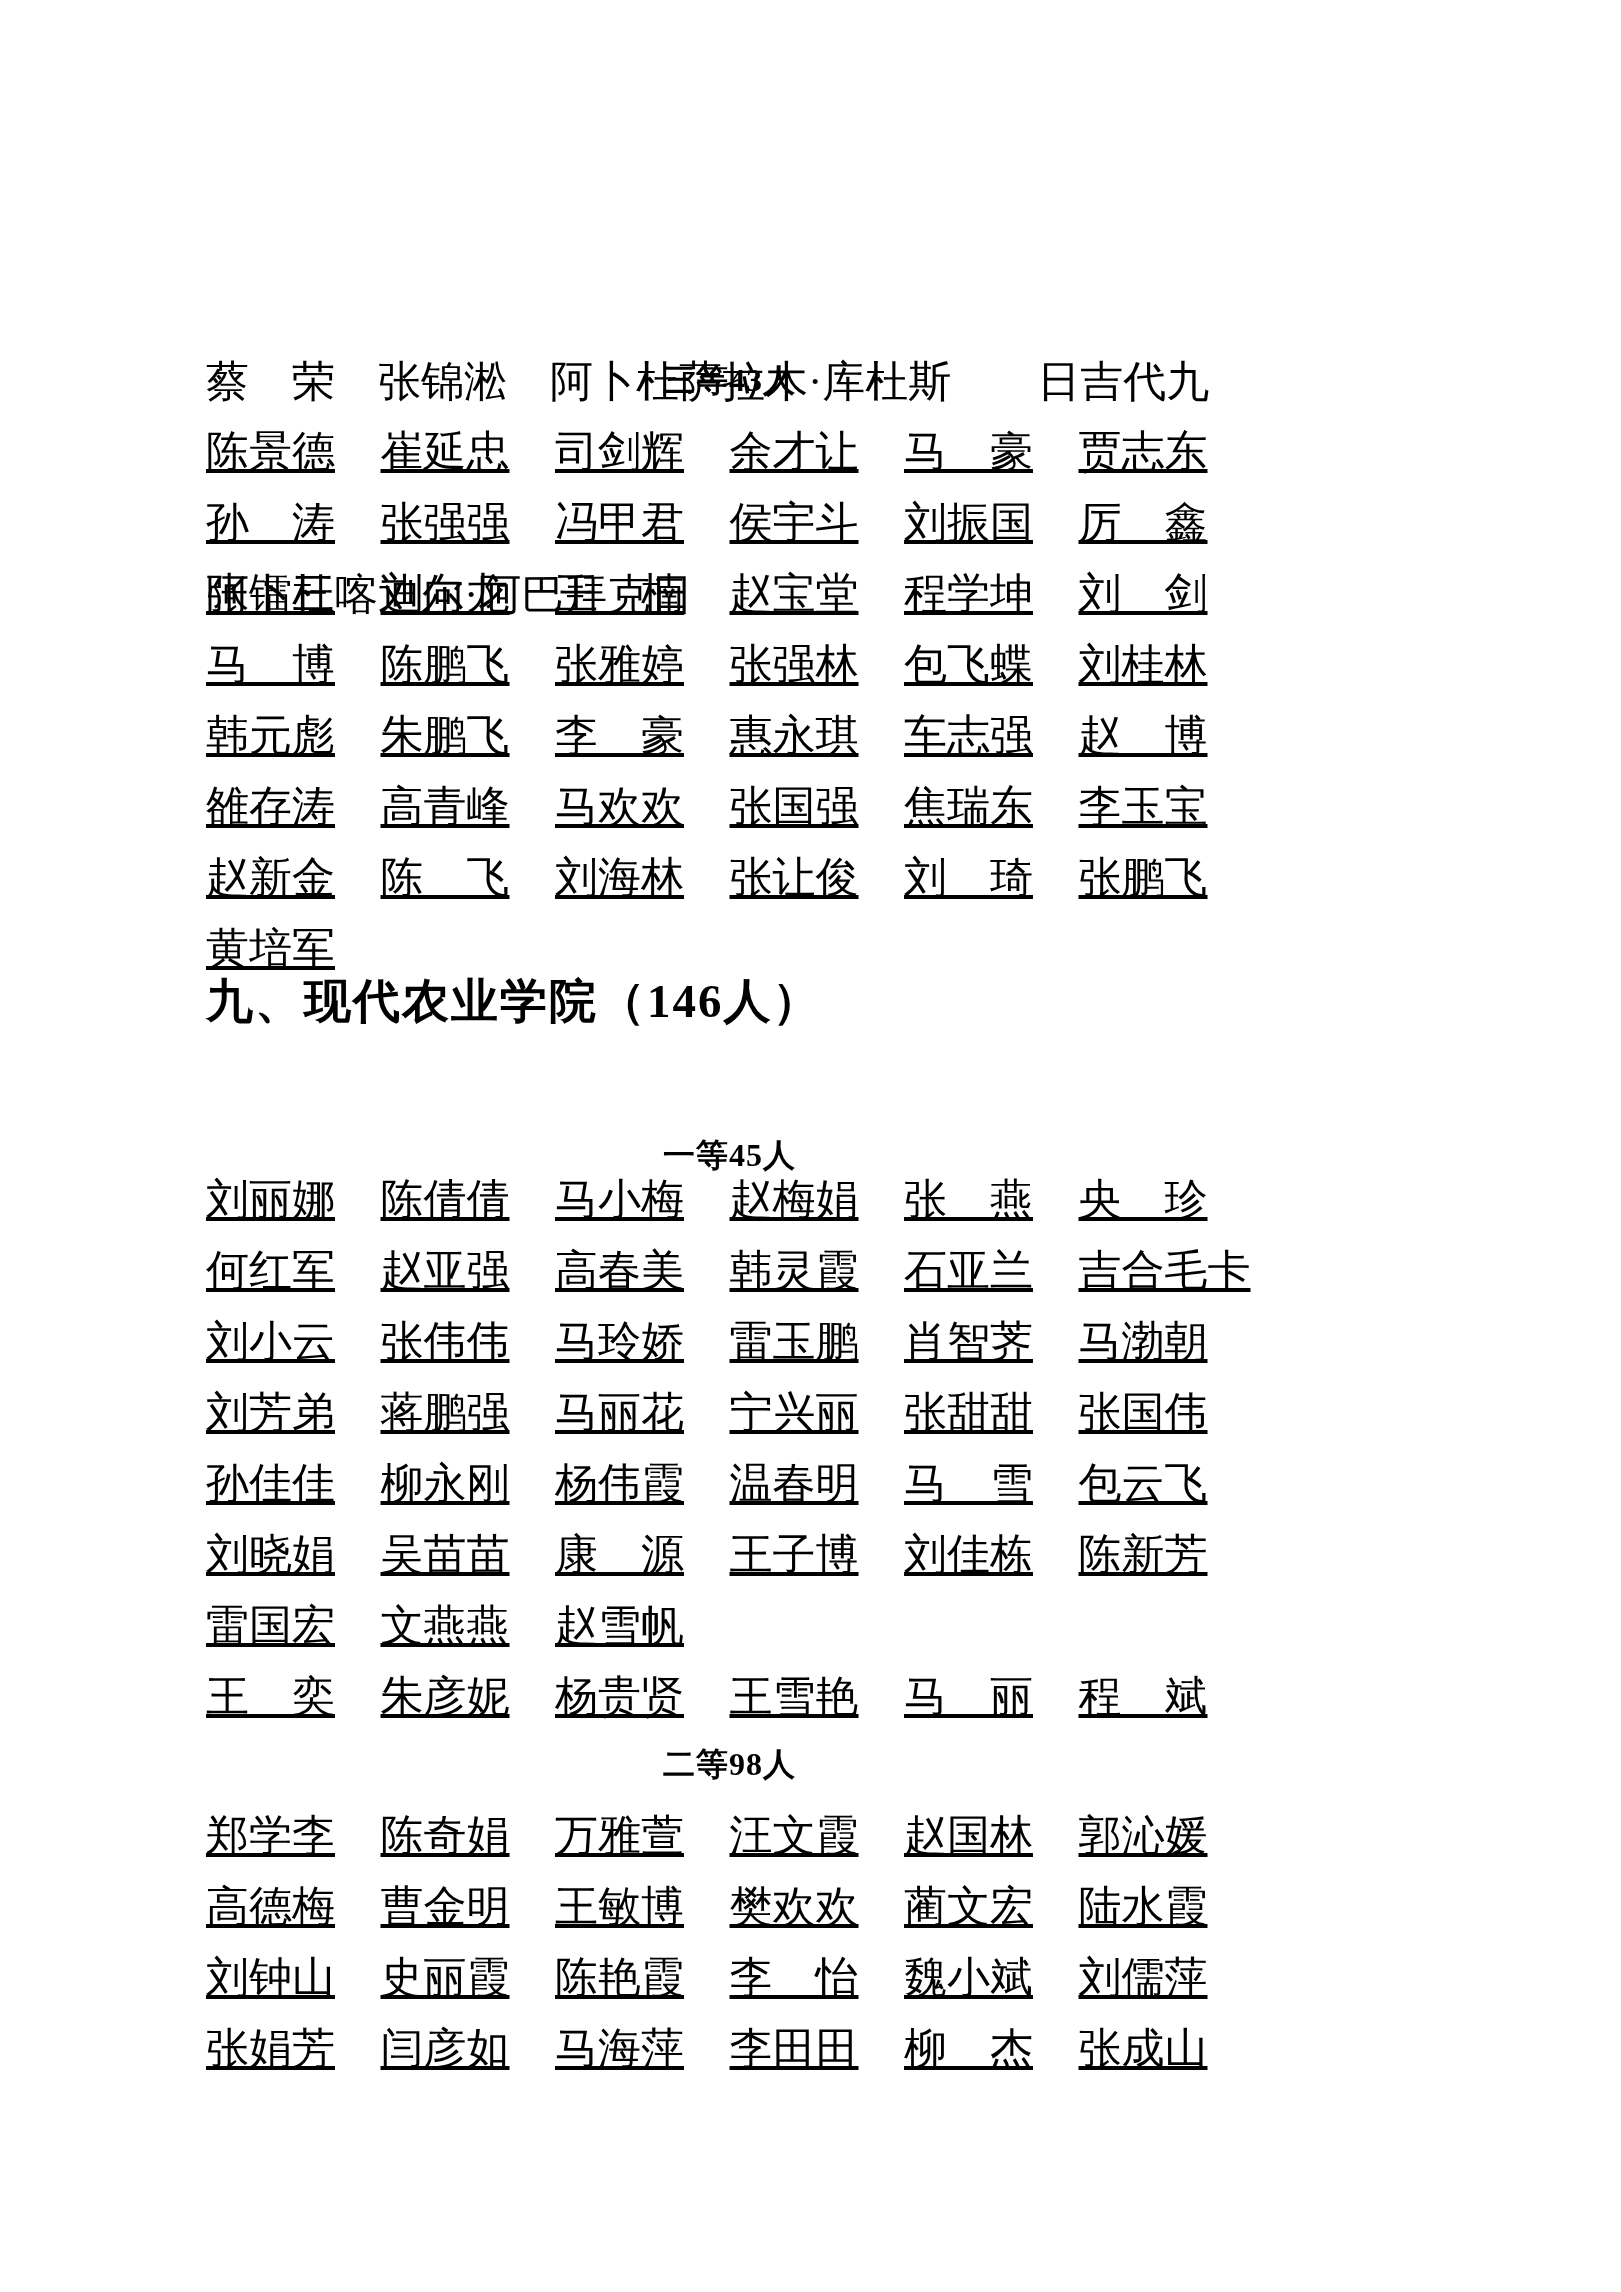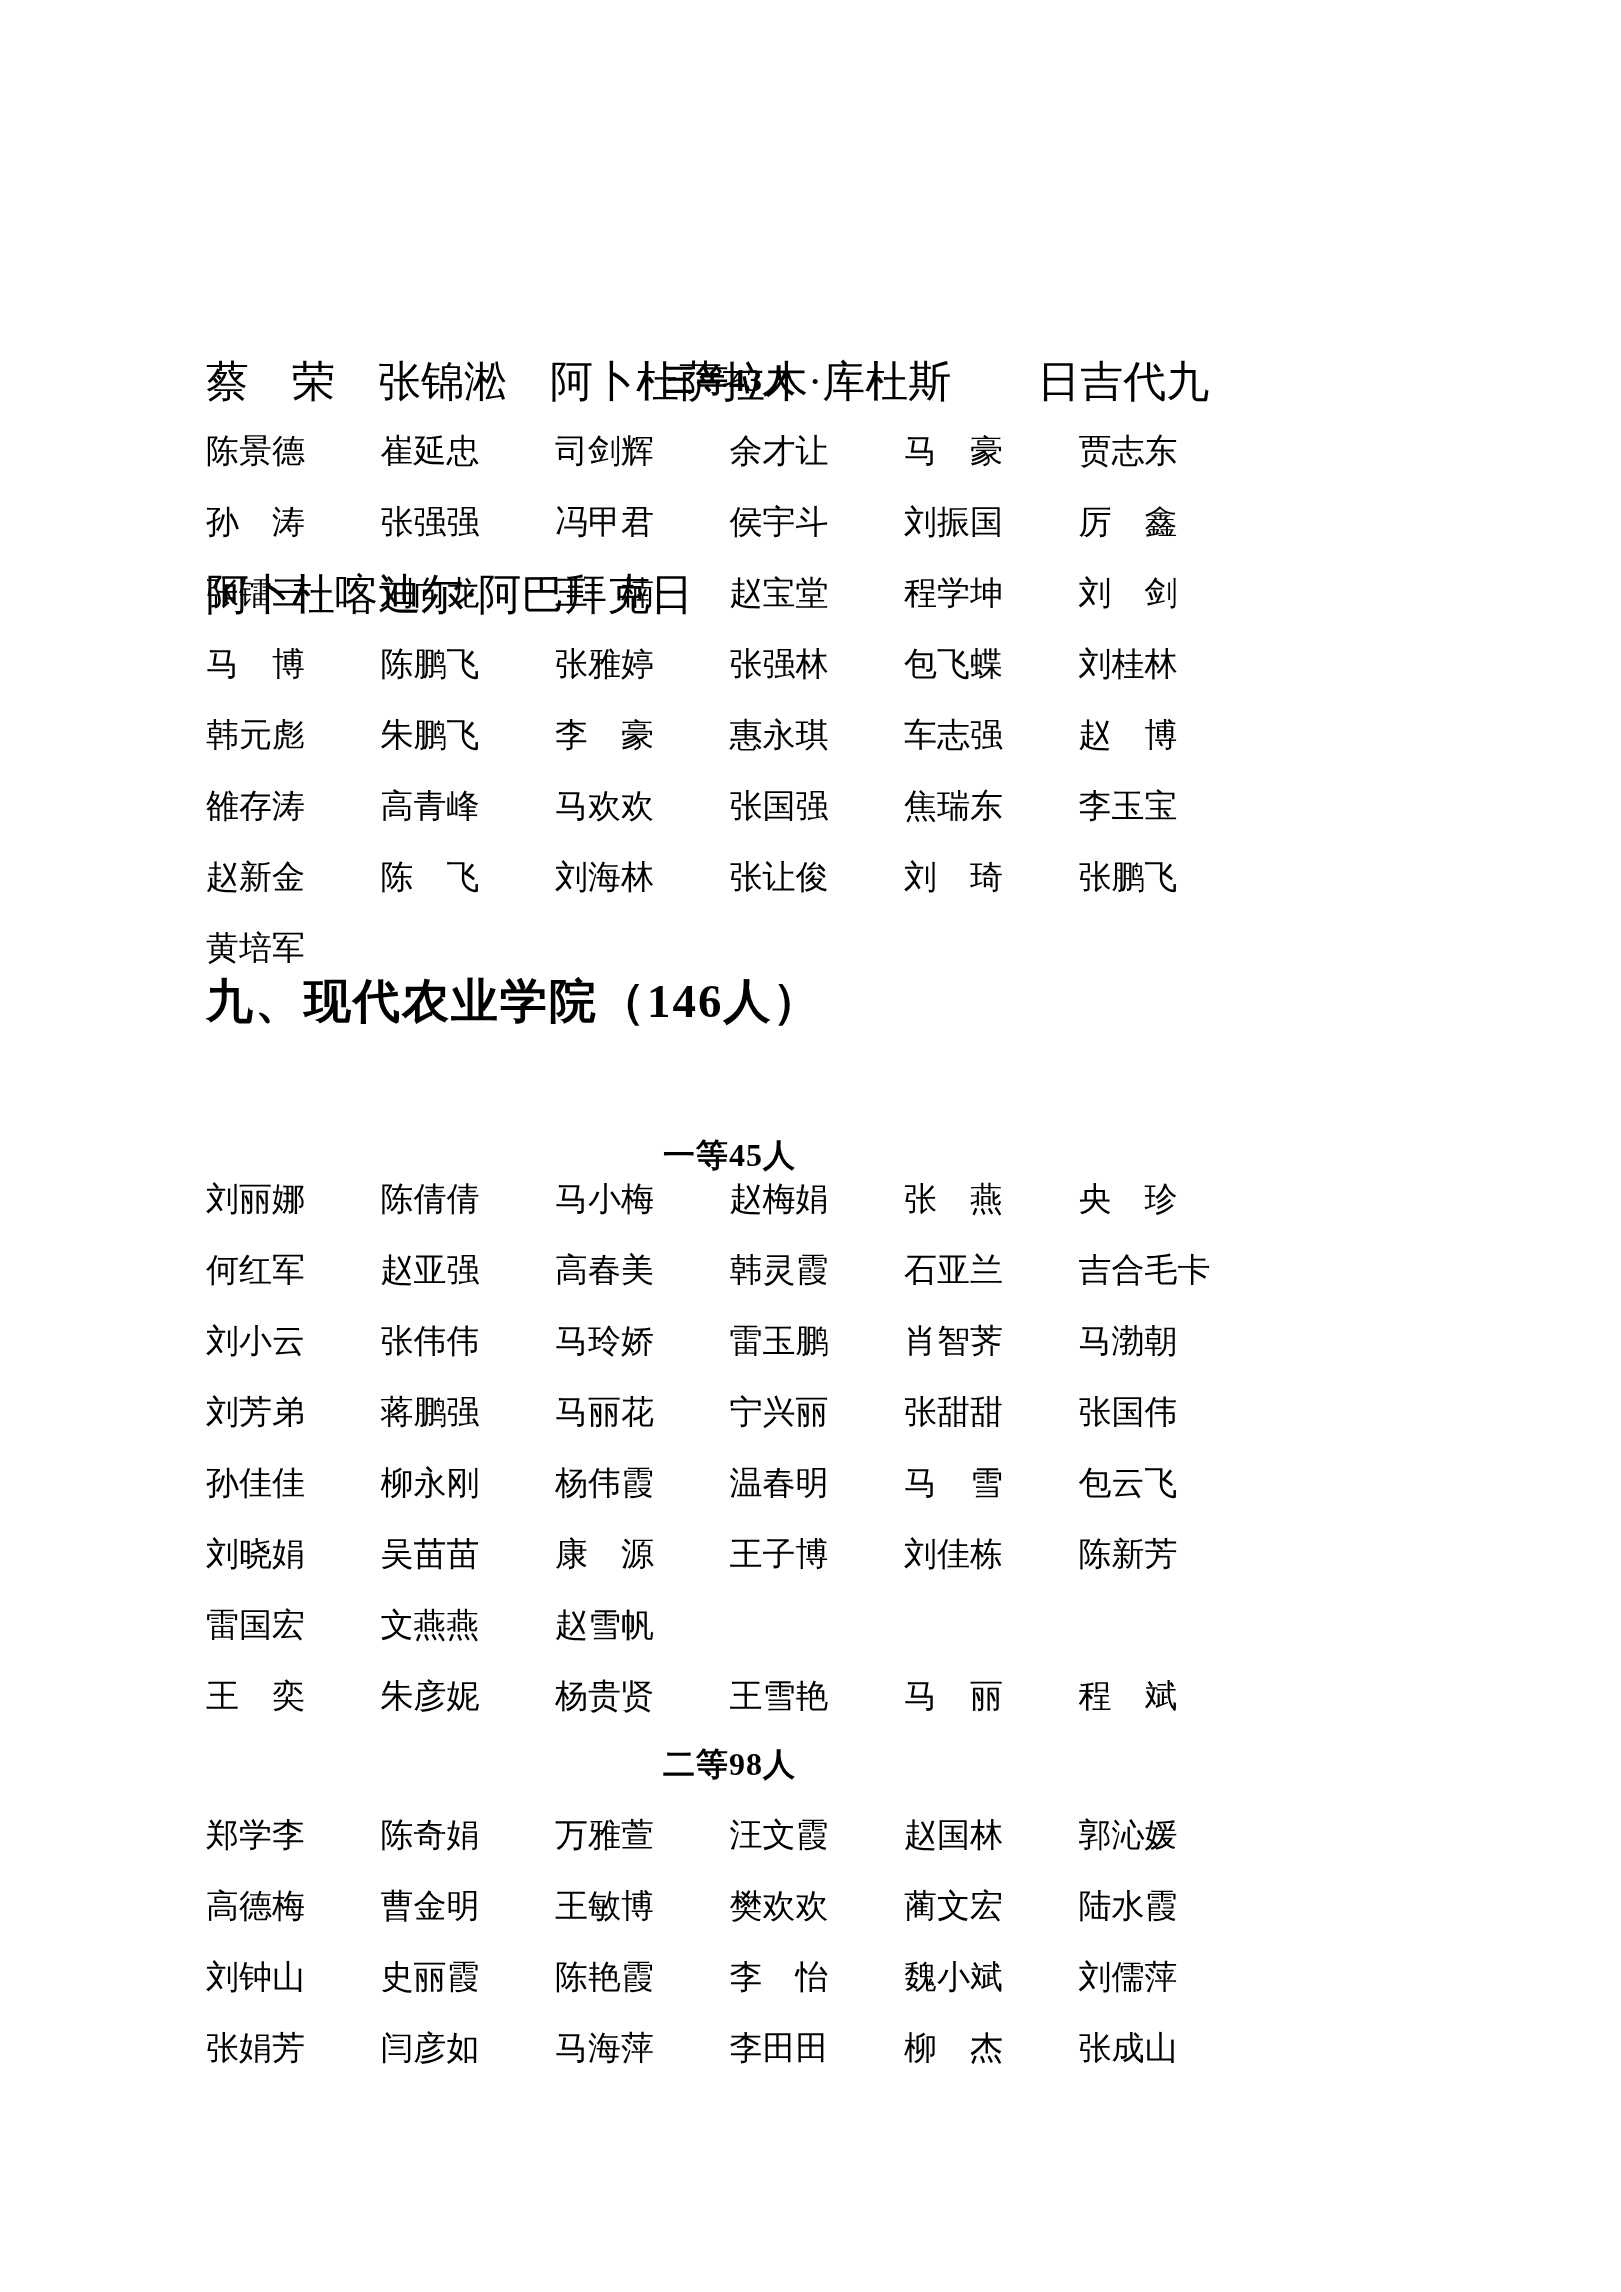--- a/index.html
+++ b/index.html
@@ -42,22 +42,23 @@
     width:1215px;
     font-weight:bold;
     font-size:47px;
     line-height:71px;
     letter-spacing:2px;
   }
   .name-grid{
     position:absolute;
     left:206px;
     width:1047px;
-    font-size:33px;
-    line-height:71px;
+    font-size:43px;
+    line-height:71px;
+    text-decoration:underline;
   }
   .name-grid.g-third{top:416px;}
   .name-grid.g-first{top:1164px;}
   .name-grid.g-second{top:1800px;}
   .name-row{
     display:grid;
     grid-template-columns:repeat(6,1fr);
     height:71px;
   }
   .name-cell{

